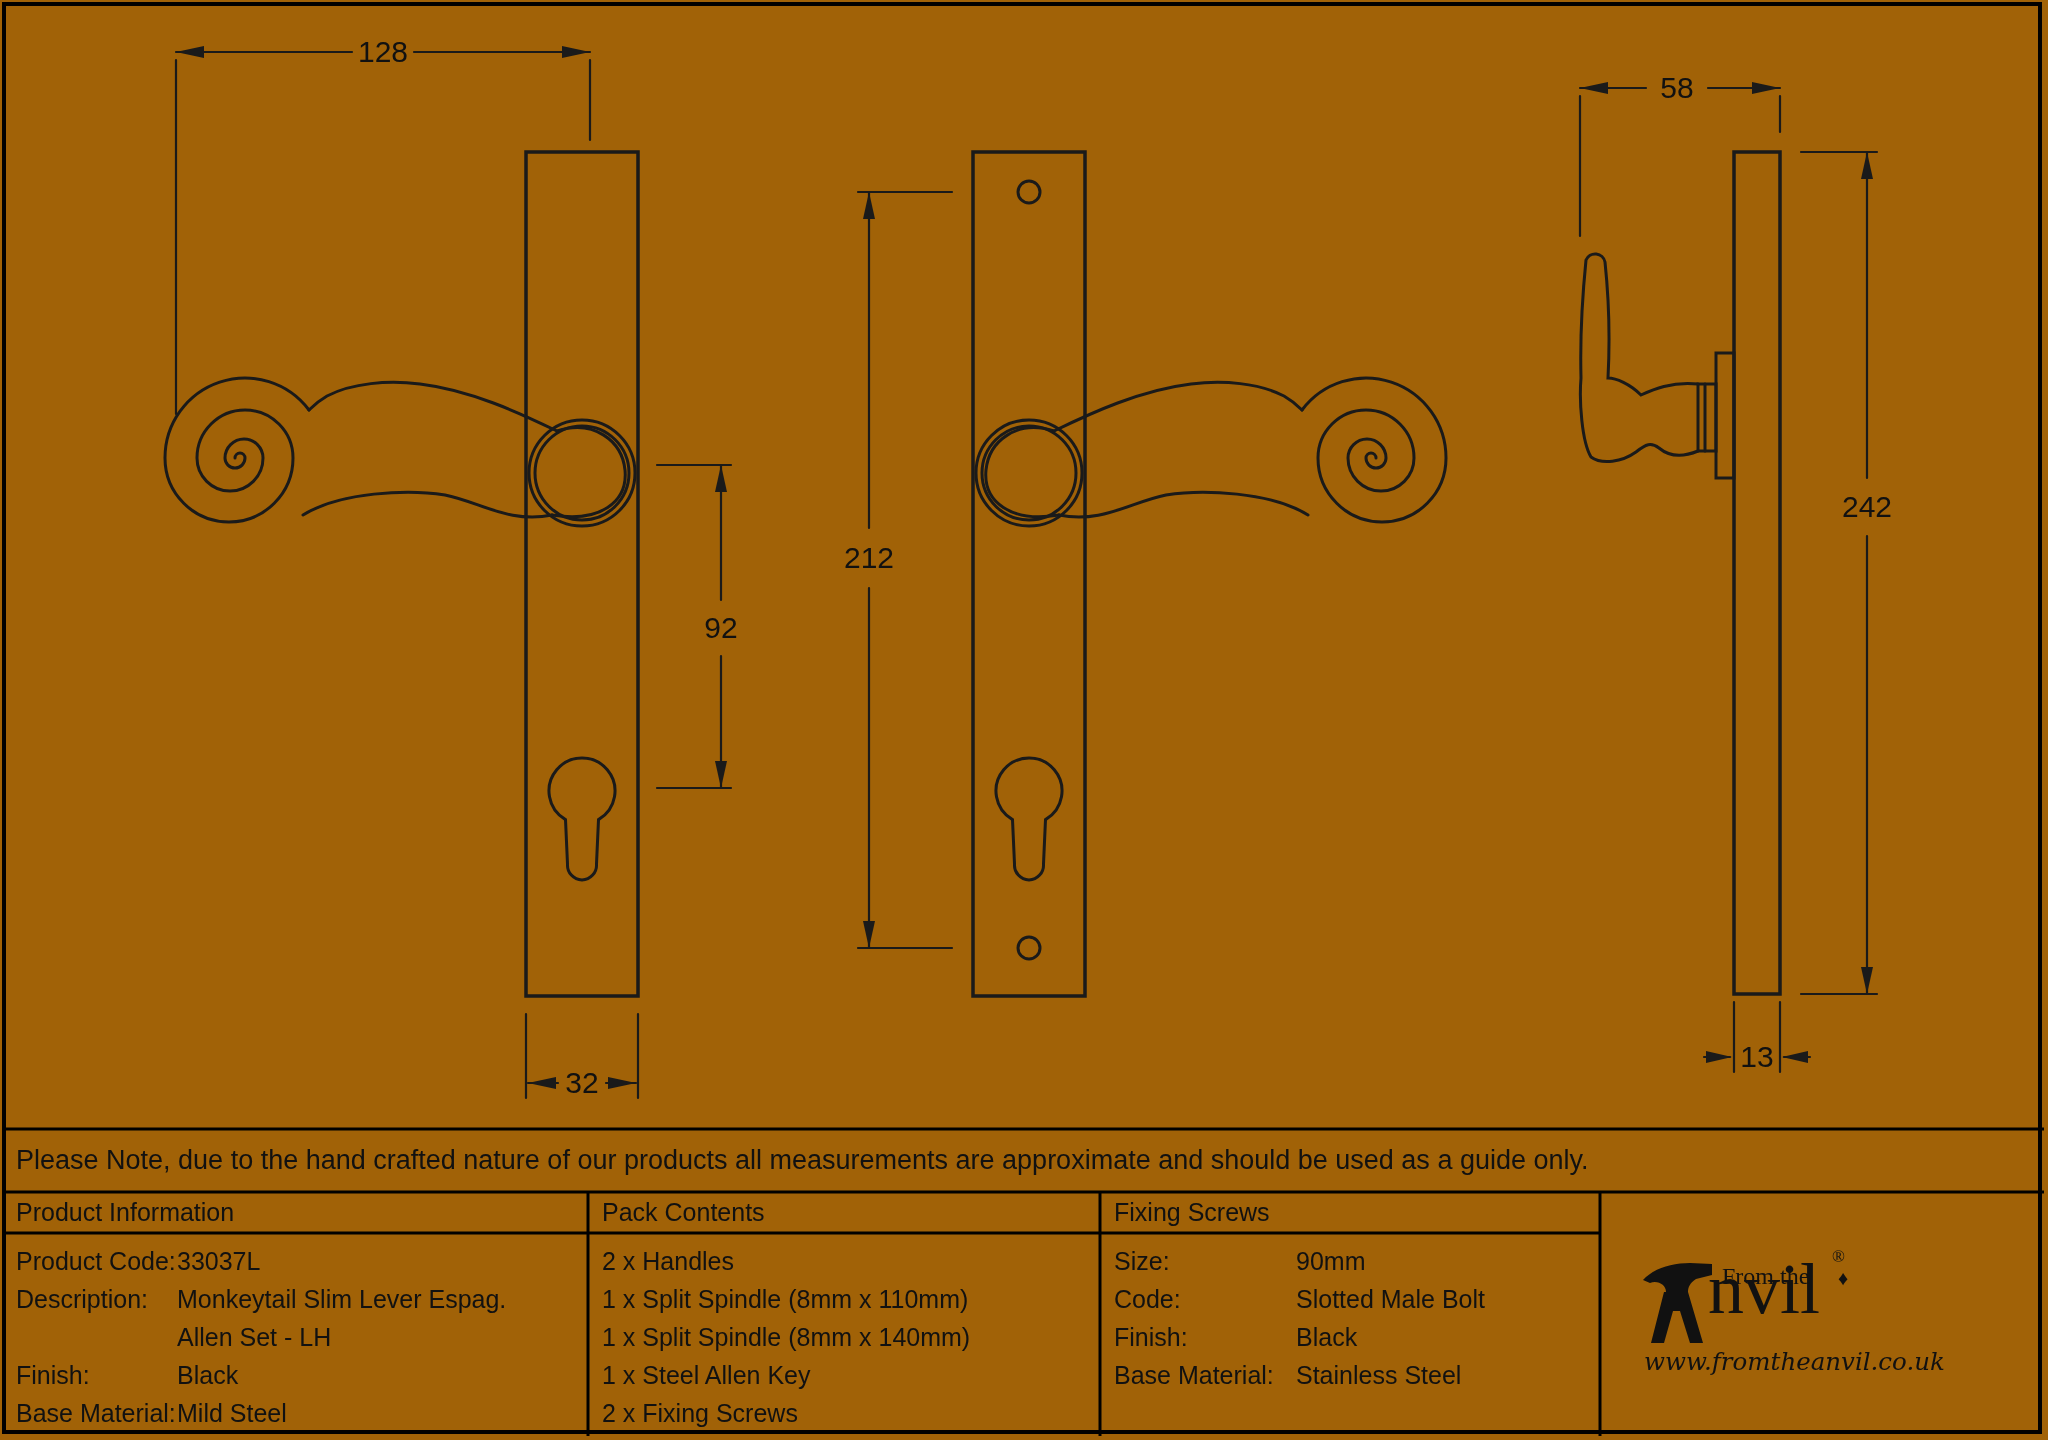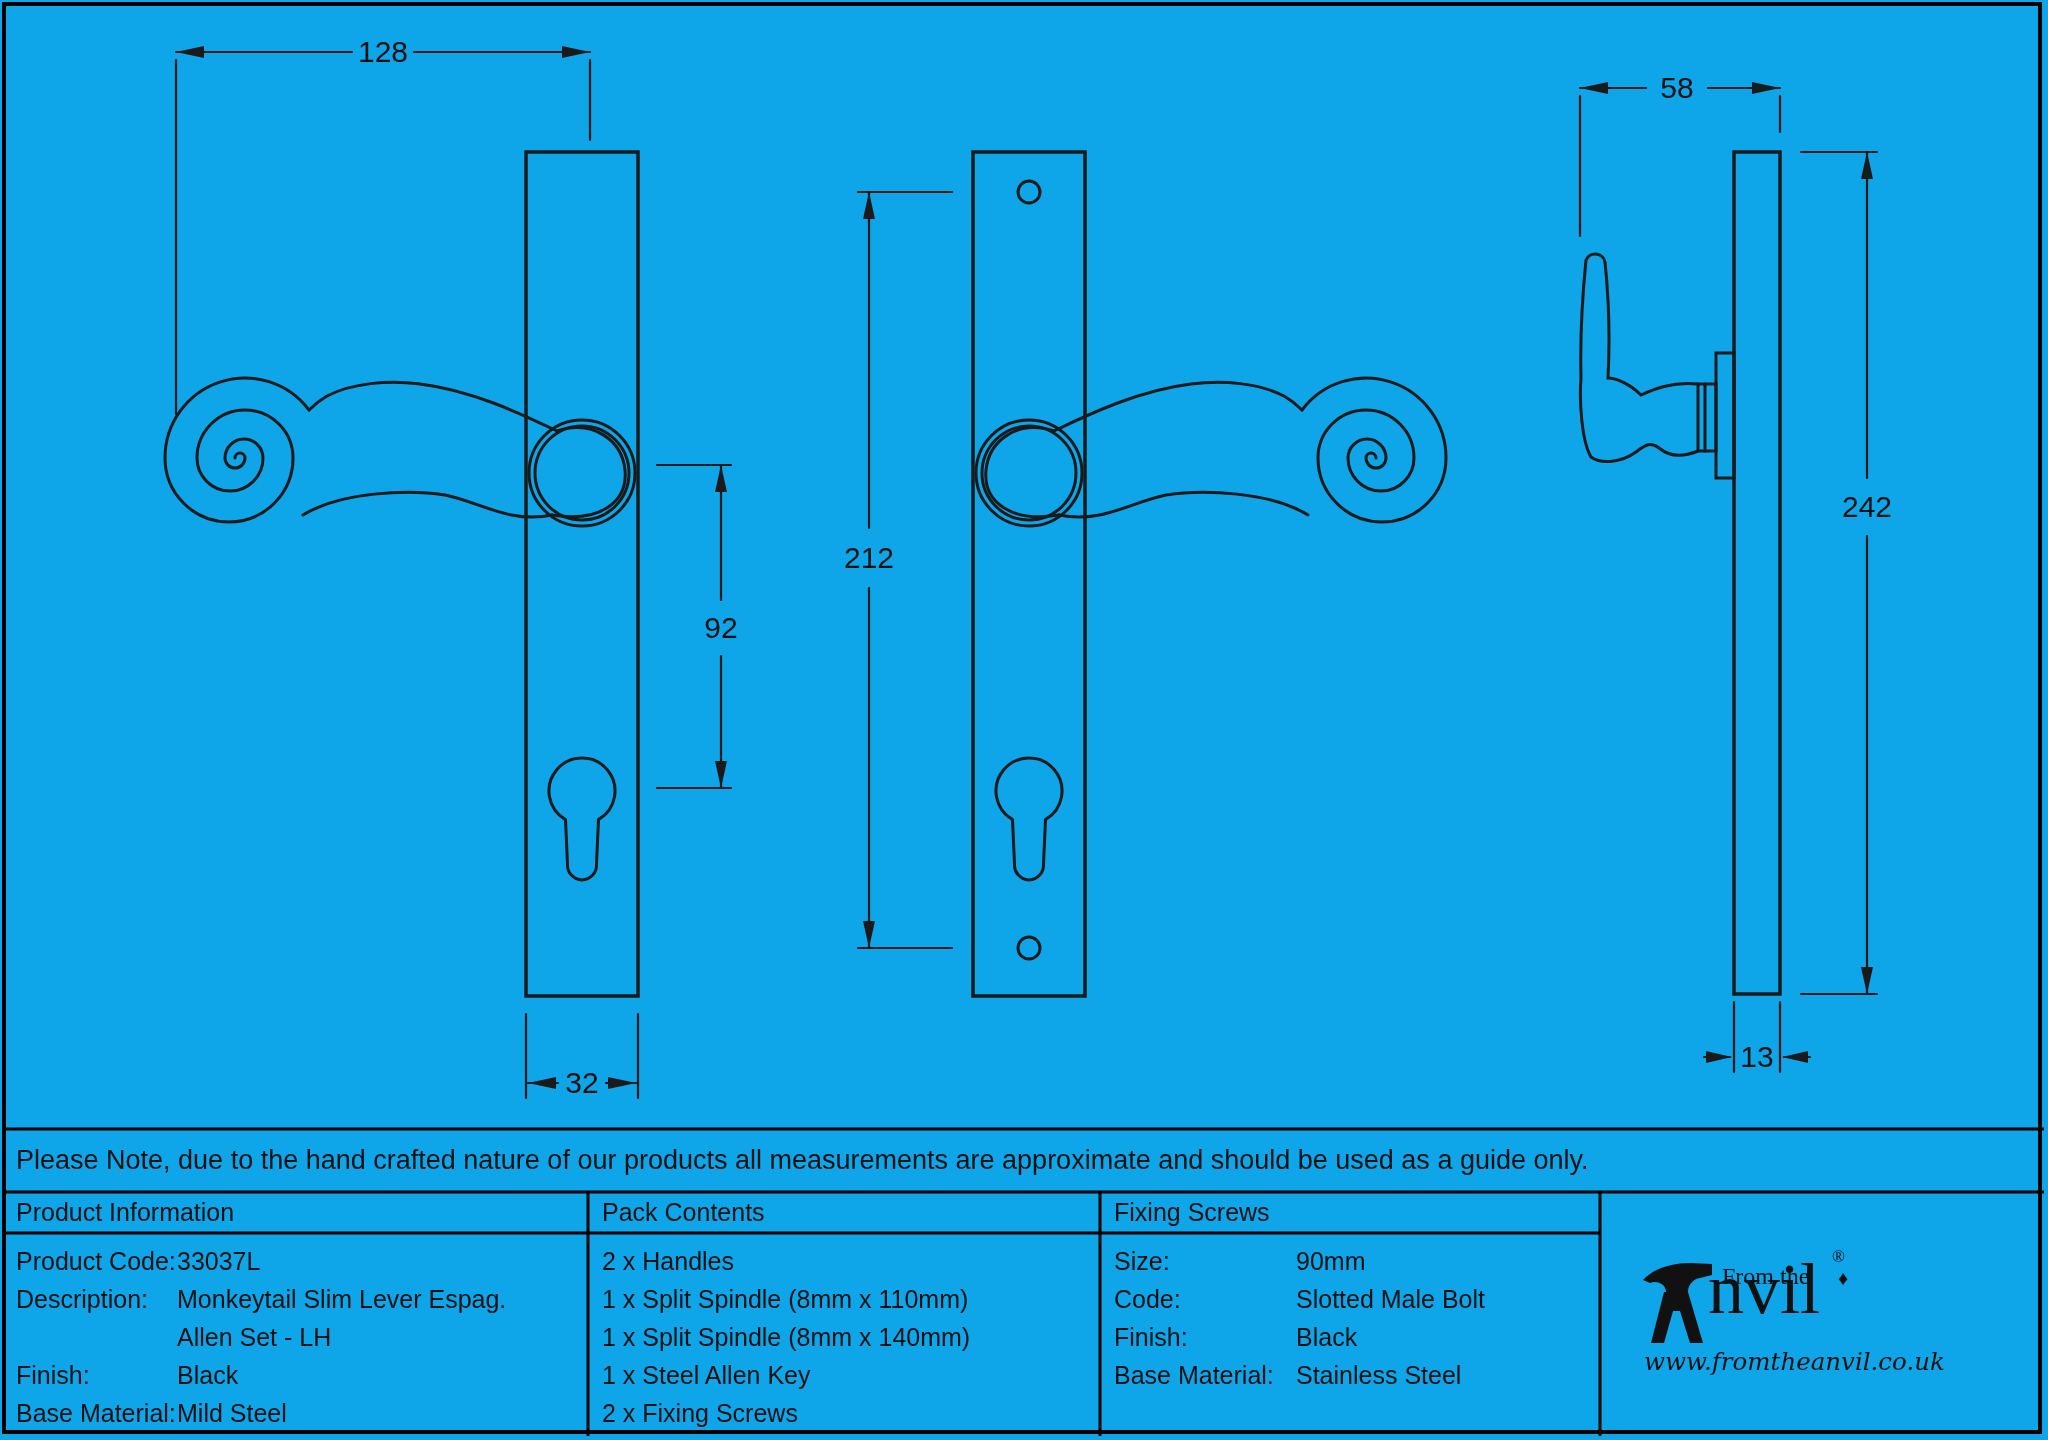--- a/index.html
+++ b/index.html
@@ -1,17 +1,17 @@
 <!DOCTYPE html>
 <html><head>
 <meta charset="utf-8">
 <style>
   html,body{margin:0;padding:0;background:#e8e8e8;}
   #sheet{
-    position:relative;width:2048px;height:1440px;background:#0ea5e9;
+    position:relative;width:2048px;height:1440px;background:#a16207;
     font-family:"Liberation Sans", sans-serif;color:#111;overflow:hidden;
   }
   #sheet .border{position:absolute;left:2px;top:2px;width:2040px;height:1432px;border:4px solid #000;box-sizing:border-box;}
   svg{position:absolute;left:0;top:0;}
   svg text{font-family:"Liberation Sans",sans-serif;font-size:30px;fill:#111;}
   .abs{position:absolute;}
   .note{font-size:27px;line-height:63px;white-space:nowrap;}
   .th{font-size:25px;line-height:41px;white-space:nowrap;}
   .cell{font-size:25px;white-space:nowrap;}
   .row{height:38px;line-height:38px;display:flex;}

